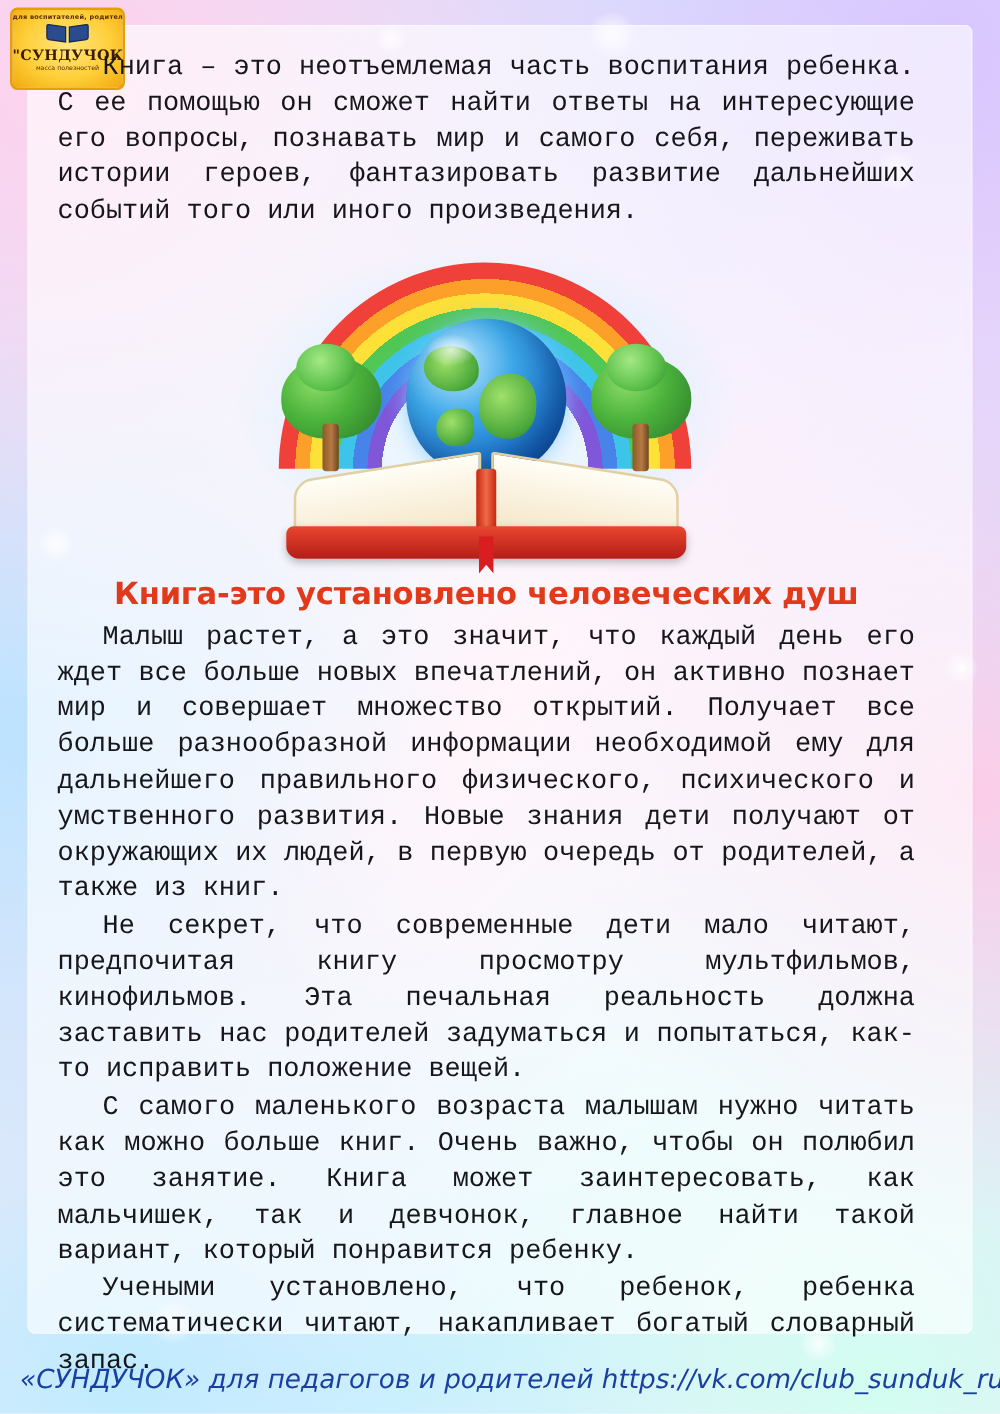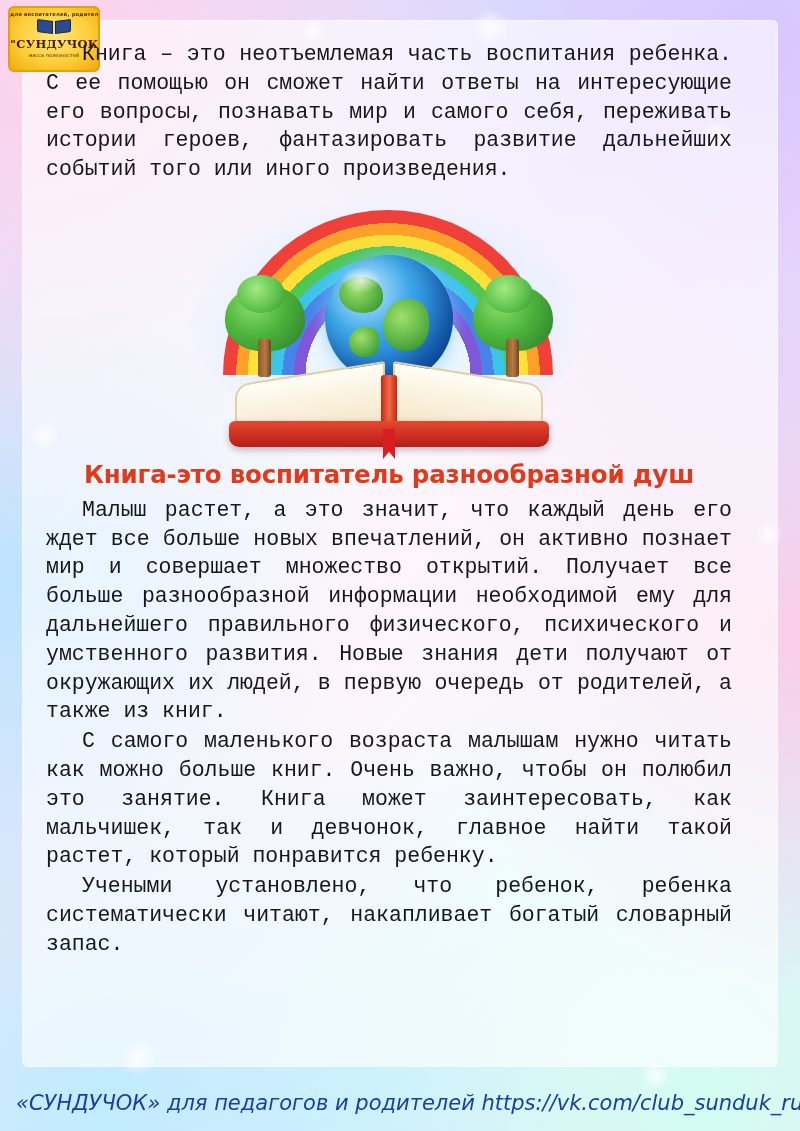--- a/index.html
+++ b/index.html
@@ -330,21 +330,22 @@
       </div>
       <div class="book-art">
         <div class="pages-l"></div>
         <div class="pages-r"></div>
         <div class="spine"></div>
         <div class="cover"></div>
         <div class="ribbon"></div>
       </div>
     </div>
 
-    <h2 class="headline">Книга-это воспитатель разнообразной душ</h2>
+    <h2 class="headline">Книга-это установлено человеческих душ</h2>
 
     <p class="para"><span class="indent"></span><span>Малыш растет, а это значит, что каждый день его ждет все больше новых впечатлений, он активно познает мир и совершает множество открытий. Получает все больше разнообразной информации необходимой ему для дальнейшего правильного физического, психического и умственного развития. Новые знания дети получают от окружающих их людей, в первую очередь от родителей, а также из книг.</span></p>
-    <p class="para"><span class="indent"></span><span>С самого маленького возраста малышам нужно читать как можно больше книг. Очень важно, чтобы он полюбил это занятие. Книга может заинтересовать, как мальчишек, так и девчонок, главное найти такой растет, который понравится ребенку.</span></p>
+    <p class="para"><span class="indent"></span><span>Не секрет, что современные дети мало читают, предпочитая книгу просмотру мультфильмов,  кинофильмов. Эта печальная реальность должна заставить нас родителей задуматься и попытаться, как-то исправить положение вещей.</span></p>
+    <p class="para"><span class="indent"></span><span>С самого маленького возраста малышам нужно читать как можно больше книг. Очень важно, чтобы он полюбил это занятие. Книга может заинтересовать, как мальчишек, так и девчонок, главное найти такой вариант, который понравится ребенку.</span></p>
     <p class="para"><span class="indent"></span><span>Учеными установлено, что ребенок, ребенка систематически читают, накапливает богатый словарный запас.</span></p>
   </div>
 
   <div class="footer">«СУНДУЧОК» для педагогов и родителей https://vk.com/club_sunduk_ru</div>
 </div>
 
 </body></html>

